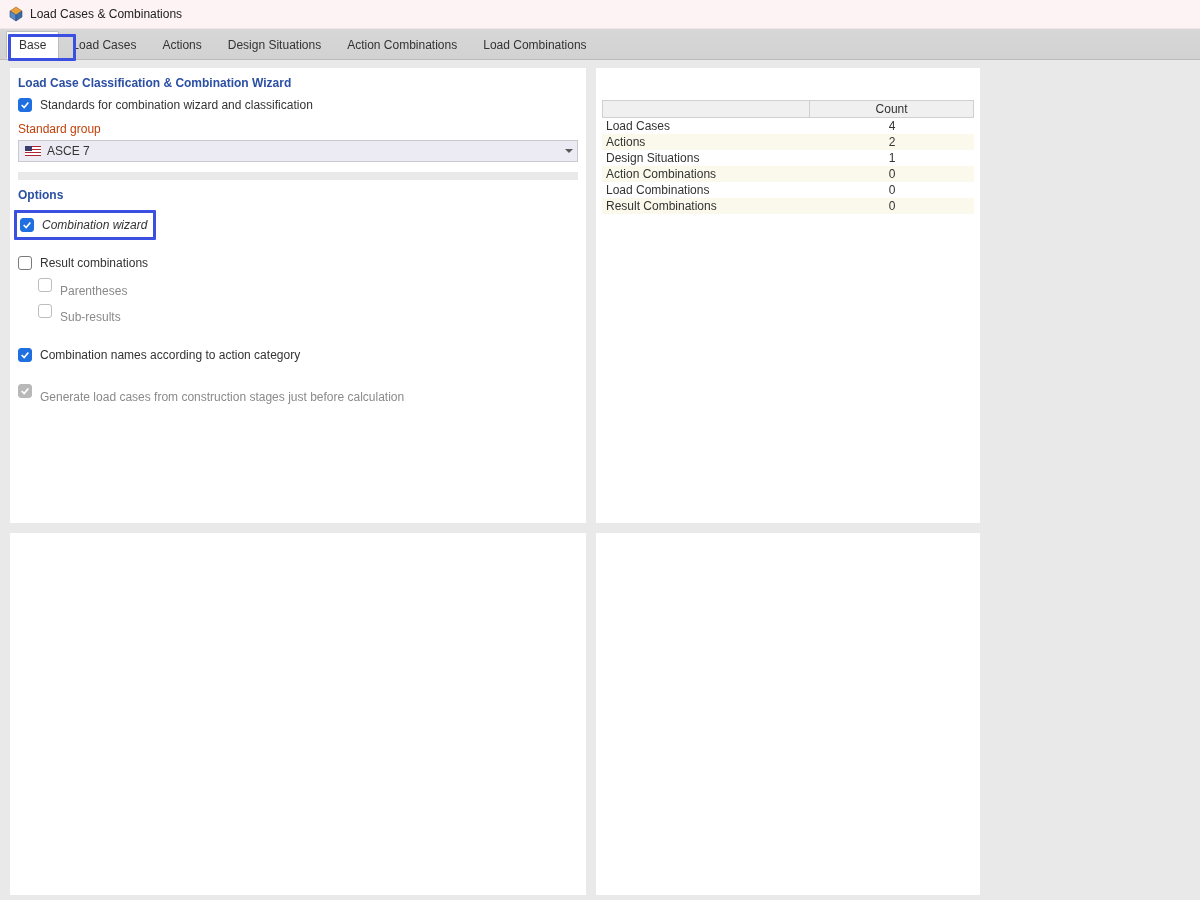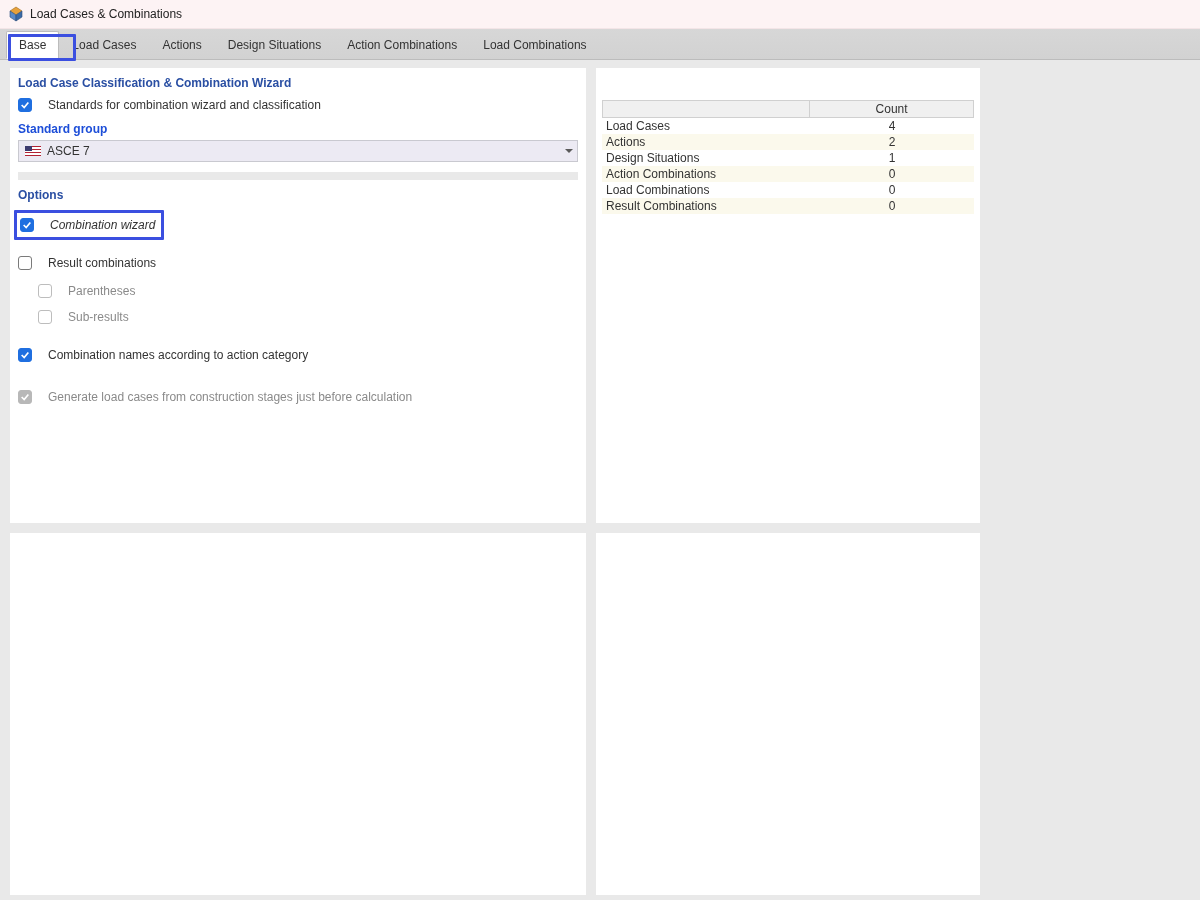--- a/index.html
+++ b/index.html
@@ -72,21 +72,21 @@
   .left-panel { width: 576px; }
   .right-panel { width: 384px; margin-left: 0; }
   .section-title {
     color: #2a4fa3;
     font-weight: 600;
     font-size: 12px;
     padding: 4px 0 6px 0;
   }
   .left-panel .inner { padding: 4px 8px 8px 8px; }
 
-  .chk-row { display: flex; align-items: flex-end; gap: 16px; margin: 2px 0 8px 0;}
+  .chk-row { display: flex; align-items: flex-start; gap: 8px; margin: 2px 0 8px 0;}
   .chk {
     width: 14px; height: 14px;
     border: 1px solid #7a7a7a;
     border-radius: 3px;
     display: inline-flex; align-items: center; justify-content: center;
     background: #fff;
     flex-shrink: 0;
   }
   .chk.checked {
     background: #1f6fe0;
@@ -95,21 +95,21 @@
   .chk.disabled {
     background: #b8b8b8;
     border-color: #b8b8b8;
   }
   .chk svg { display: block; }
   .lbl { font-size: 12px; color: #333; }
   .lbl.muted { color: #8a8a8a; margin-top: 6px; }
 
   .field-row { display: flex; gap: 28px; }
   .field { flex: 1; display: flex; flex-direction: column; gap: 4px; }
-  .field-label { font-size: 12px; color: #1d4ed8; font-weight: bold; }
+  .field-label { font-size: 12px; color: #c2410c; }
   .combo {
     height: 22px;
     border: 1px solid #c9c9d0;
     background: #eceaf3;
     display: flex; align-items: center;
     padding: 0 4px 0 6px;
     font-size: 12px;
     color: #333;
     position: relative;
   }

